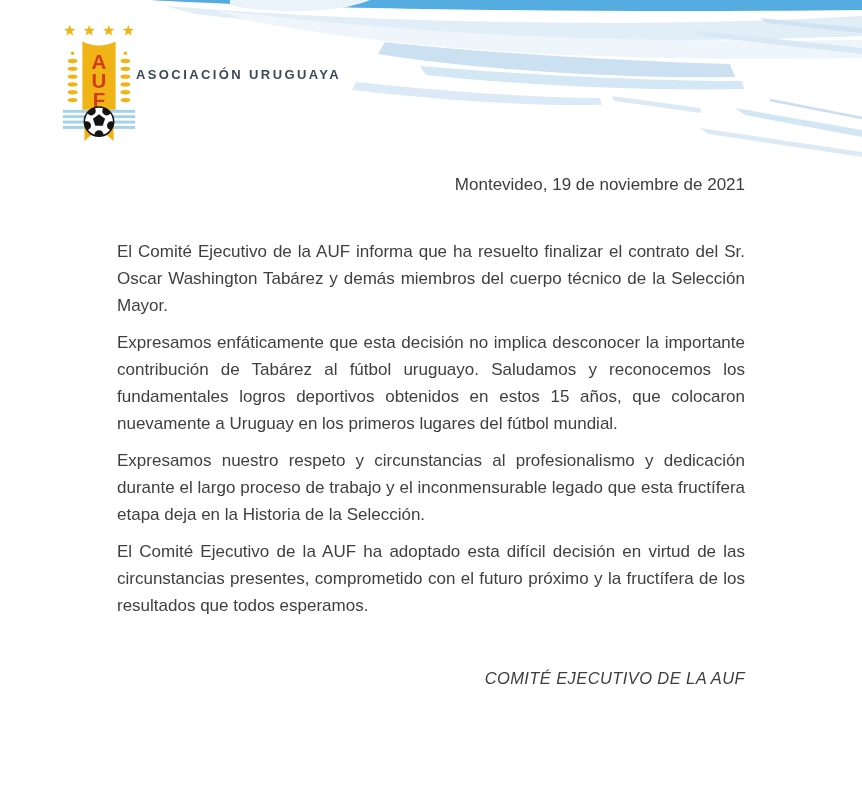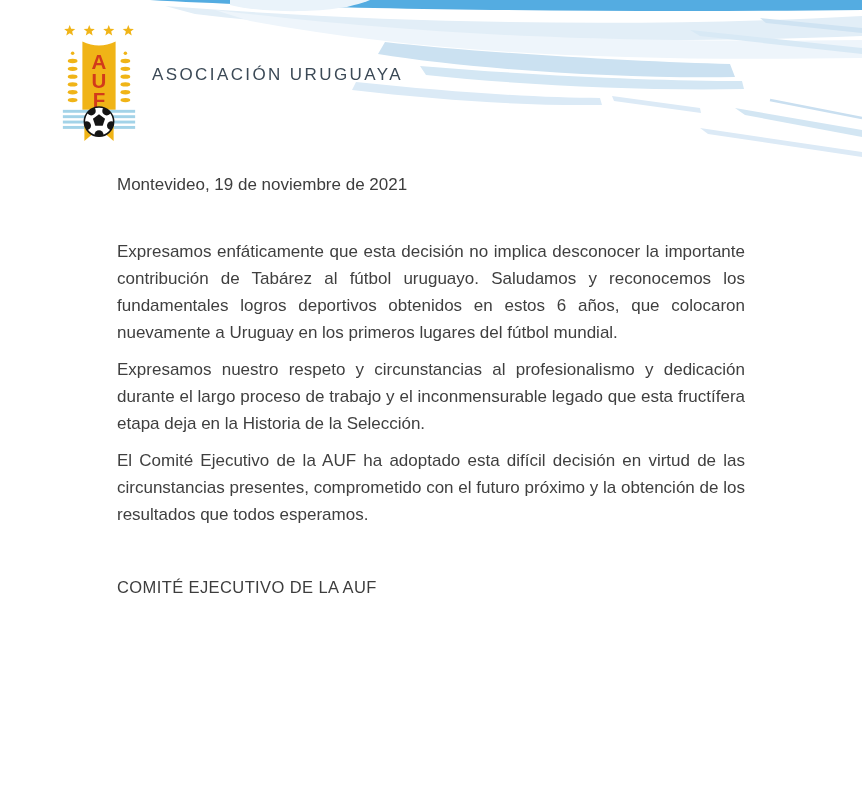--- a/index.html
+++ b/index.html
@@ -22,42 +22,43 @@
     font-family:"Liberation Sans","DejaVu Sans",sans-serif;
     color:var(--text);
   }
   .deco{position:absolute;top:0;left:0;width:862px;height:190px;pointer-events:none;}
   .logo{position:absolute;left:55px;top:20px;width:88px;height:125px;}
   .gold{fill:var(--logo-gold);}
   .red-letter{fill:var(--logo-red);font-family:"Liberation Sans",sans-serif;font-weight:bold;font-size:21px;text-anchor:middle;}
   .stripe{fill:var(--stripe-blue);}
   .ball-dark{fill:#141414;}
   .org-name{
-    position:absolute;left:152px;top:63px;
-    font-size:17px;font-weight:normal;letter-spacing:2.4px;
+    position:absolute;left:136px;top:63px;
+    font-size:13px;font-weight:bold;letter-spacing:2.4px;
     line-height:23px;color:var(--navy);
   }
   .dateline{
     position:absolute;top:175px;left:117px;width:628px;
-    font-size:17px;color:#3d3d3d;
+    text-align:right;font-size:17px;color:#3d3d3d;
   }
   .letter-body{
     position:absolute;left:117px;top:238px;width:628px;
     font-size:17px;line-height:27px;
   }
   .letter-body p{
     text-align:justify;
     margin-bottom:10px;
   }
   .signature{
-    text-align:left;
+    text-align:right;
     margin-top:46px;
     font-size:16.5px;
     letter-spacing:0.4px;
     color:#3d3d3d;
+    font-style:italic;
   }
 </style>
 </head>
 <body>
 
 <div class="page">
 
   <svg class="deco" viewBox="0 0 862 190" aria-hidden="true">
     <path d="M150,0 L862,0 L862,10 C600,13 300,9 150,0 Z" fill="#54ace1"></path>
     <path d="M230,0 L370,0 C335,15 262,13 230,5 Z" fill="#eaf3fa"></path>
@@ -134,19 +135,20 @@
     </g>
   </svg>
 
   <div class="org-name">
     <div>ASOCIACIÓN URUGUAYA</div>
   </div>
 
   <div class="dateline">Montevideo, 19 de noviembre de 2021</div>
 
   <div class="letter-body">
-    <p>Expresamos enfáticamente que esta decisión no implica desconocer la importante contribución de Tabárez al fútbol uruguayo. Saludamos y reconocemos los fundamentales logros deportivos obtenidos en estos 6 años, que colocaron nuevamente a Uruguay en los primeros lugares del fútbol mundial.</p>
+    <p>El Comité Ejecutivo de la AUF informa que ha resuelto finalizar el contrato del Sr. Oscar Washington Tabárez y demás miembros del cuerpo técnico de la Selección Mayor.</p>
+    <p>Expresamos enfáticamente que esta decisión no implica desconocer la importante contribución de Tabárez al fútbol uruguayo. Saludamos y reconocemos los fundamentales logros deportivos obtenidos en estos 15 años, que colocaron nuevamente a Uruguay en los primeros lugares del fútbol mundial.</p>
     <p>Expresamos nuestro respeto y circunstancias al profesionalismo y dedicación durante el largo proceso de trabajo y el inconmensurable legado que esta fructífera etapa deja en la Historia de la Selección.</p>
-    <p>El Comité Ejecutivo de la AUF ha adoptado esta difícil decisión en virtud de las circunstancias presentes, comprometido con el futuro próximo y la obtención de los resultados que todos esperamos.</p>
+    <p>El Comité Ejecutivo de la AUF ha adoptado esta difícil decisión en virtud de las circunstancias presentes, comprometido con el futuro próximo y la fructífera de los resultados que todos esperamos.</p>
     <div class="signature">COMITÉ EJECUTIVO DE LA AUF</div>
   </div>
 
 </div>
 
 </body></html>

